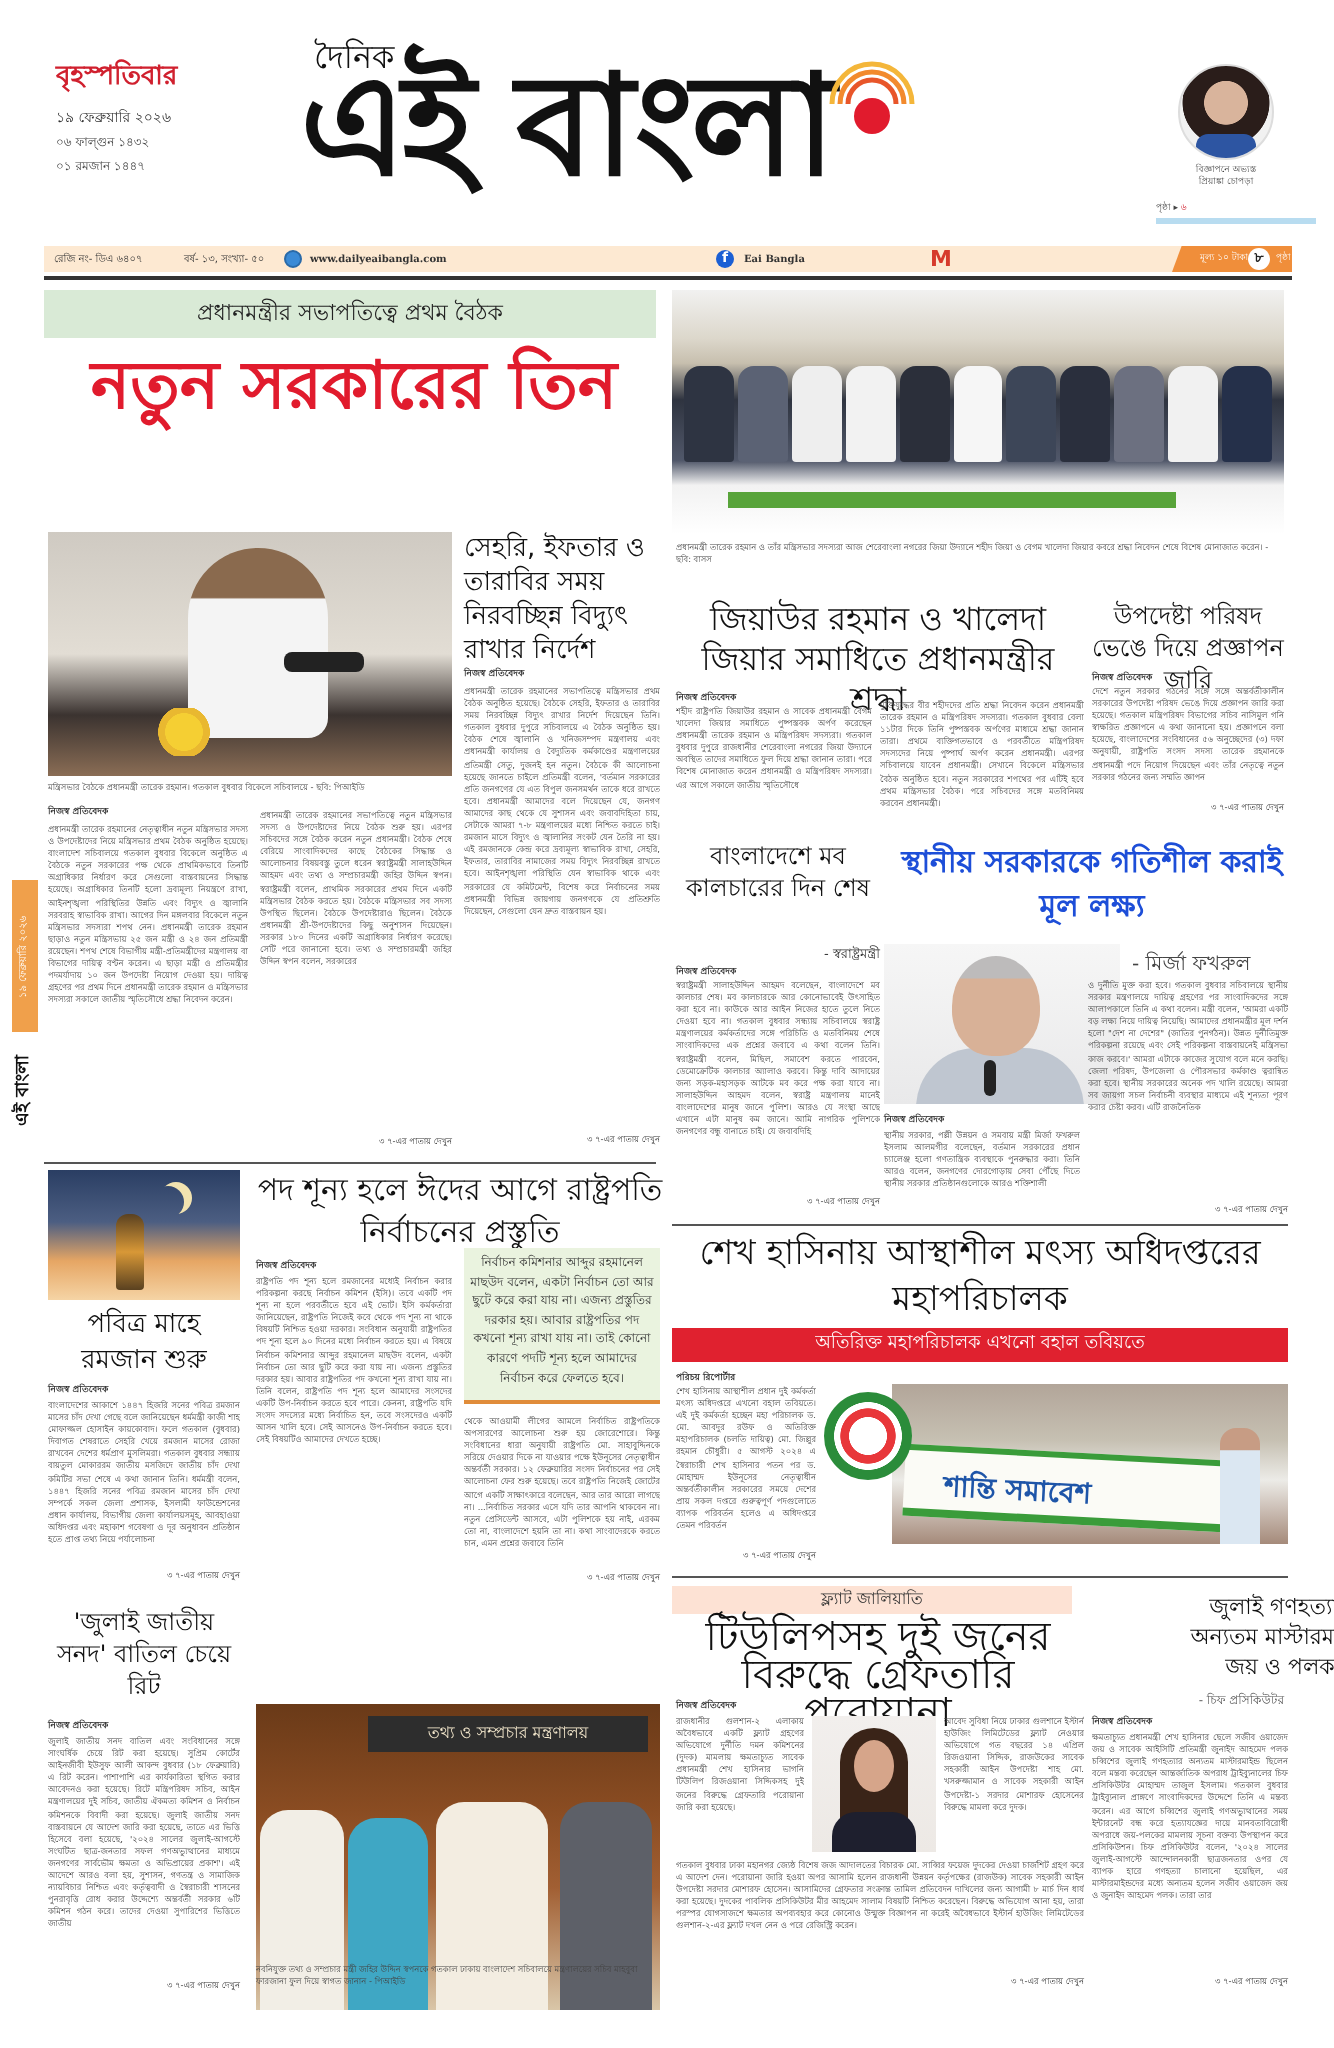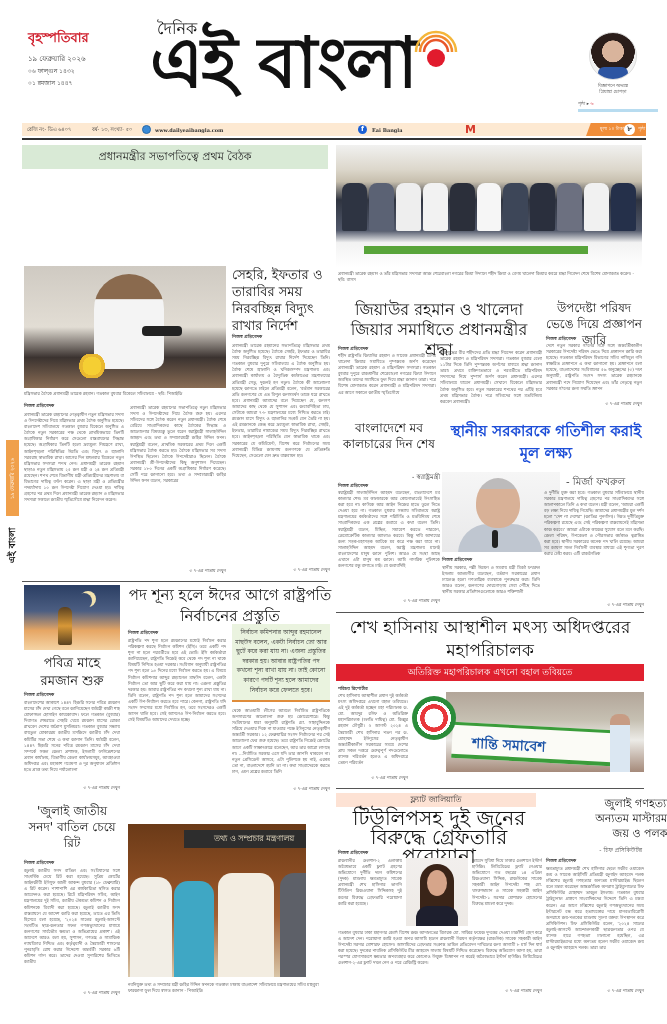--- a/index.html
+++ b/index.html
@@ -105,21 +105,21 @@
   #pres-hl { left: 128px; top: 585px; width: 204px; font-size: 15px; line-height: 21px; }
   #pres-byline { left: 128px; top: 630px; }
   #pres-col1 { left: 128px; top: 638px; width: 98px; height: 155px; }
   #pres-quote { left: 232px; top: 624px; width: 98px; height: 78px; background: #eaf3df; border-bottom: 2px solid #e08c3a; font-size: 6px; line-height: 9.6px; color: #333; text-align: center; padding: 3px 2px; }
   #pres-col2 { left: 232px; top: 708px; width: 98px; height: 85px; }
 
   #julysanad-hl { left: 24px; top: 803px; width: 96px; font-size: 12px; line-height: 16px; }
   #julysanad-byline { left: 24px; top: 860px; }
   #julysanad-body { left: 24px; top: 868px; width: 96px; height: 130px; }
 
-  #ministry-photo { left: 128px; top: 824px; width: 178px; height: 153px; background: linear-gradient(180deg,#6a3a18 0%, #8a4c22 35%, #a15f33 60%, #d9c6a8 100%); }
+  #ministry-photo { left: 128px; top: 852px; width: 202px; height: 153px; background: linear-gradient(180deg,#6a3a18 0%, #8a4c22 35%, #a15f33 60%, #d9c6a8 100%); }
   #ministry-photo .sign { position:absolute; left: 56px; top: 6px; width: 140px; height: 18px; background:#2d2d2d; color:#f3e7cc; font-size: 8px; text-align:center; line-height:18px; }
   #ministry-photo .p { position:absolute; bottom: 0; border-radius: 14px 14px 0 0; }
   #ministry-cap { left: 128px; top: 982px; width: 202px; }
 
   
   #rule-mid2 { left: 336px; top: 612px; width: 308px; height: 1px; background: #555; }
   #fish-hl { left: 336px; top: 616px; width: 308px; font-size: 17px; line-height: 23px; }
   #fish-sub { left: 336px; top: 664px; width: 308px; height: 17px; background: #e0212f; color: #fff; text-align: center; font-size: 9px; line-height: 17px; }
   #fish-byline { left: 338px; top: 686px; }
   #fish-body { left: 338px; top: 693px; width: 70px; height: 90px; }
@@ -188,20 +188,21 @@
 </div>
 <div class="abs" id="rule-top"></div>
 
 <div class="abs" id="rail">
   <div id="rail-date">১৯ ফেব্রুয়ারি ২০২৬</div>
   <div id="rail-logo">এই বাংলা</div>
 </div>
 
 <div class="abs" id="lead-kicker">প্রধানমন্ত্রীর সভাপতিত্বে প্রথম বৈঠক</div>
 <div class="abs" id="lead-hl">
+  <div>নতুন সরকারের তিন</div>
 </div>
 <div class="abs ph" id="lead-photo">
   <div class="person"></div>
     <div class="mic"></div>
     <div class="bouquet"></div>
 </div>
 <div class="abs cap" id="lead-cap">
   <span>মন্ত্রিসভার বৈঠকে প্রধানমন্ত্রী তারেক রহমান। গতকাল বুধবার বিকেলে সচিবালয়ে</span> <span>- ছবি: পিআইডি</span>
 </div>
 <div class="abs byline" id="lead-byline">নিজস্ব প্রতিবেদক</div>

